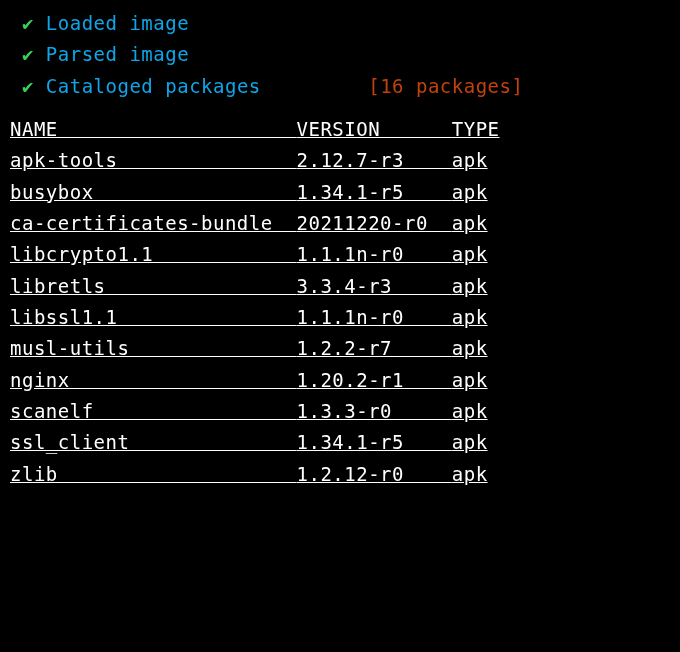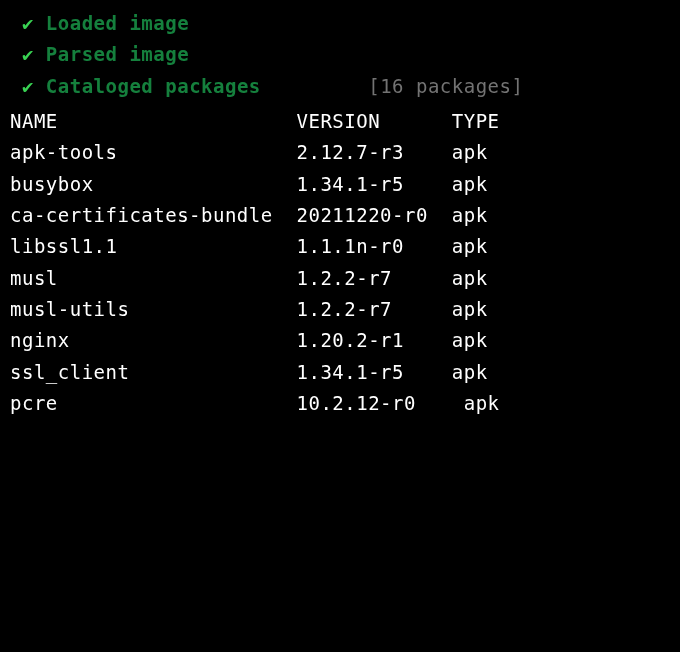--- a/index.html
+++ b/index.html
@@ -20,48 +20,51 @@
       letter-spacing: 0.5px;
     }
     .step-line {
       white-space: pre;
     }
     .check {
       color: #39d353;
       font-weight: normal;
     }
     .step-label {
-      font-weight: bold;
-      color: #15803d;
+      font-weight: normal;
+      color: #0ea5e9;
     }
     .muted {
-      color: #737373;
+      color: #c2410c;
     }
     .row {
       white-space: pre;
     }
     .table {
-      margin-top: 4px;
+      margin-top: 12px;
+      text-decoration: underline;
     }
     .header-row {
       color: #fff;
     }
   </style>
 </head>
 <body>
 
 <div id="steps">
     <div class="step-line"> <span class="check">✔</span> <span class="step-label">Loaded image</span></div>
     <div class="step-line"> <span class="check">✔</span> <span class="step-label">Parsed image</span></div>
     <div class="step-line"> <span class="check">✔</span> <span class="step-label">Cataloged packages</span>         <span class="muted">[16 packages]</span></div>
   </div>
 <div id="table" class="table">
     <div class="row header-row"><span>NAME                    </span><span>VERSION      </span><span>TYPE</span></div>
     <div class="row"><span>apk-tools               </span><span>2.12.7-r3    </span><span>apk</span></div>
     <div class="row"><span>busybox                 </span><span>1.34.1-r5    </span><span>apk</span></div>
     <div class="row"><span>ca-certificates-bundle  </span><span>20211220-r0  </span><span>apk</span></div>
+    <div class="row"><span>libcrypto1.1            </span><span>1.1.1n-r0    </span><span>apk</span></div>
+    <div class="row"><span>libretls                </span><span>3.3.4-r3     </span><span>apk</span></div>
     <div class="row"><span>libssl1.1               </span><span>1.1.1n-r0    </span><span>apk</span></div>
-    <div class="row"><span>musl                    </span><span>1.2.2-r7     </span><span>apk</span></div>
     <div class="row"><span>musl-utils              </span><span>1.2.2-r7     </span><span>apk</span></div>
     <div class="row"><span>nginx                   </span><span>1.20.2-r1    </span><span>apk</span></div>
+    <div class="row"><span>scanelf                 </span><span>1.3.3-r0     </span><span>apk</span></div>
     <div class="row"><span>ssl_client              </span><span>1.34.1-r5    </span><span>apk</span></div>
-    <div class="row"><span>pcre                    </span><span>10.2.12-r0    </span><span>apk</span></div>
+    <div class="row"><span>zlib                    </span><span>1.2.12-r0    </span><span>apk</span></div>
   </div>
 
 </body></html>

